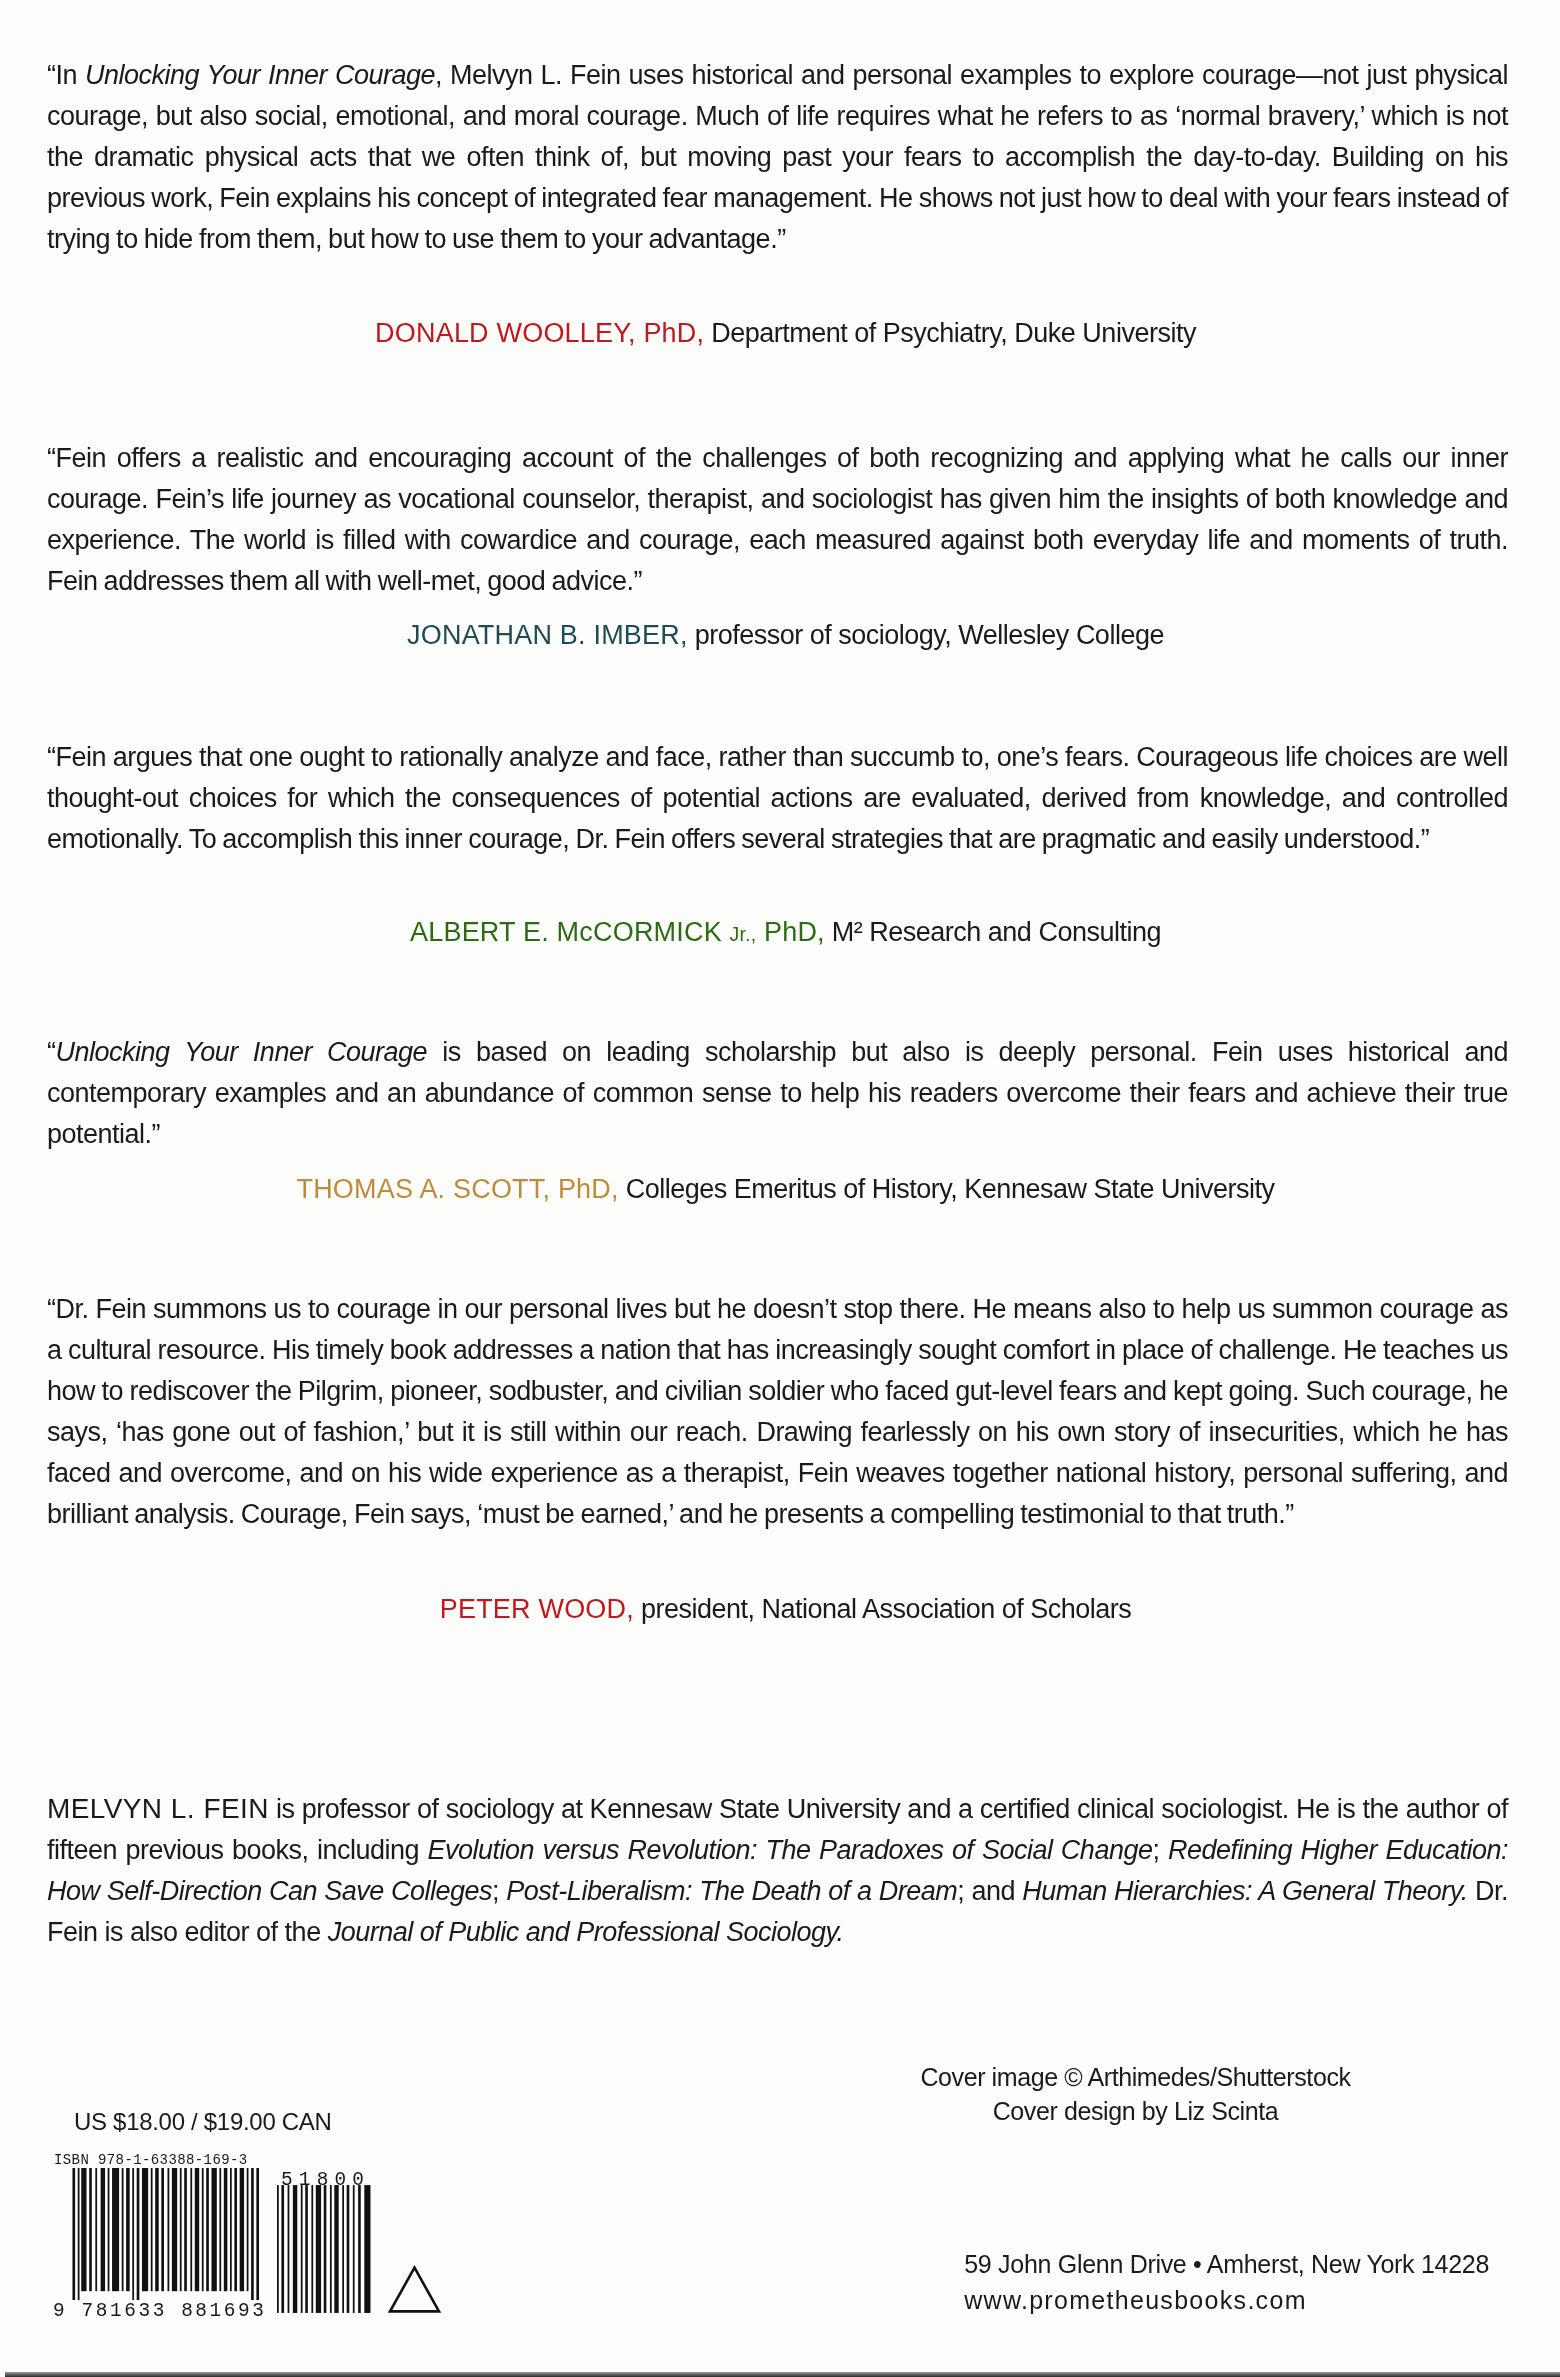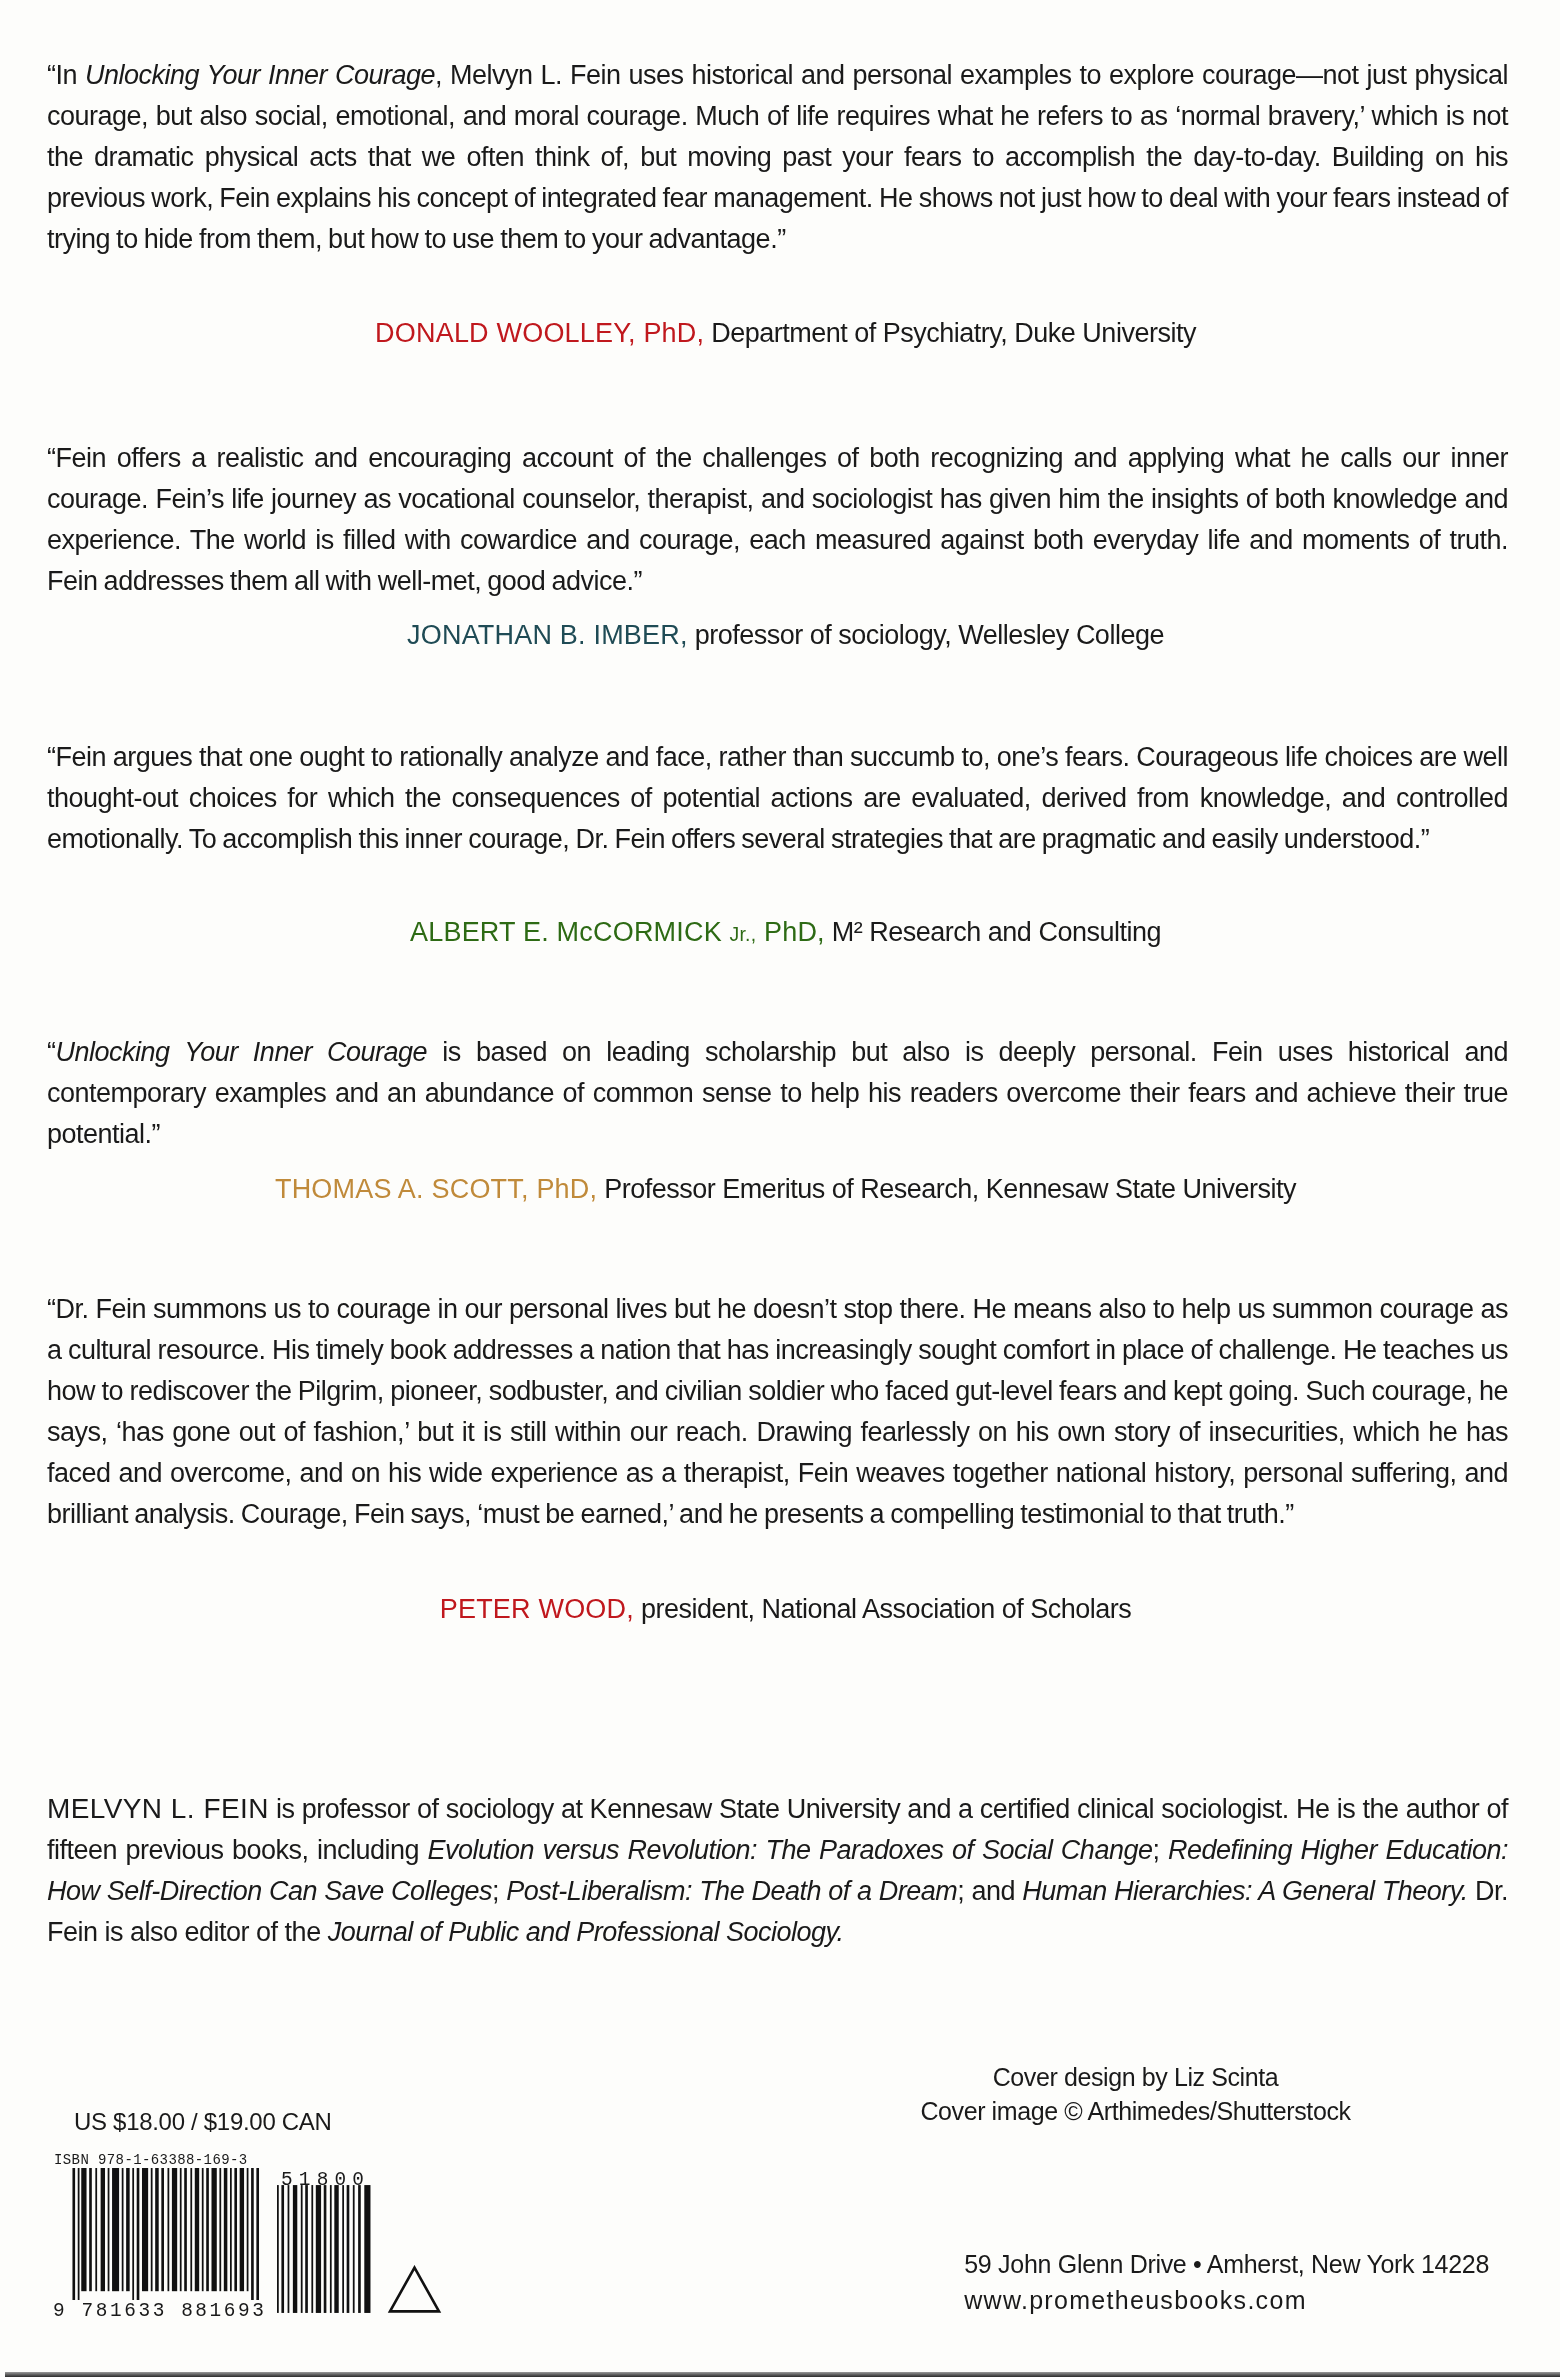--- a/index.html
+++ b/index.html
@@ -97,21 +97,21 @@
     <span>“Fein argues that one ought to rationally analyze and face, rather than succumb to, one’s fears. Courageous life choices are well thought-out choices for which the consequences of potential actions are evaluated, derived from knowledge, and controlled emotionally. To accomplish this inner courage, Dr. Fein offers several strategies that are pragmatic and easily understood.”</span>
   </div>
   <div class="attr" style="top:915px">
     <span class="name" style="color:#2d6a14">ALBERT E. McCORMICK </span><span class="name sc" style="color:#2d6a14">Jr.,</span><span class="name" style="color:#2d6a14"> PhD,</span><span> M² Research and Consulting</span>
   </div>
 
   <div class="blurb" style="top:1032px">
     <span>“</span><i>Unlocking Your Inner Courage</i><span> is based on leading scholarship but also is deeply personal. Fein uses historical and contemporary examples and an abundance of common sense to help his readers overcome their fears and achieve their true potential.”</span>
   </div>
   <div class="attr" style="top:1172px">
-    <span class="name" style="color:#c08a3a">THOMAS A. SCOTT, </span><span class="name" style="color:#c08a3a">PhD,</span><span> Professor Emeritus of Research, Kennesaw State University</span>
+    <span class="name" style="color:#c08a3a">THOMAS A. SCOTT, </span><span class="name" style="color:#c08a3a">PhD,</span><span> Colleges Emeritus of History, Kennesaw State University</span>
   </div>
 
   <div class="blurb" style="top:1289px">
     <span>“Dr. Fein summons us to courage in our personal lives but he doesn’t stop there. He means also to help us summon courage as a cultural resource. His timely book addresses a nation that has increasingly sought comfort in place of challenge. He teaches us how to rediscover the Pilgrim, pioneer, sodbuster, and civilian soldier who faced gut-level fears and kept going. Such courage, he says, ‘has gone out of fashion,’ but it is still within our reach. Drawing fearlessly on his own story of insecurities, which he has faced and overcome, and on his wide experience as a therapist, Fein weaves together national history, personal suffering, and brilliant analysis. Courage, Fein says, ‘must be earned,’ and he presents a compelling testimonial to that truth.”</span>
   </div>
   <div class="attr" style="top:1592px">
     <span class="name" style="color:#c0181d">PETER WOOD,</span><span> president, National Association of Scholars</span>
   </div>
 
   <div class="bio">
@@ -179,22 +179,22 @@
         <rect x="86" y="0" width="2" height="145"></rect>
       <rect x="92" y="0" width="3" height="145"></rect>
         <rect x="99" y="0" width="7" height="145"></rect>
     </g>
   </svg>
   <svg class="triangle" width="55" height="49" viewBox="0 0 62 56">
     <polygon points="31,3 59,53 3,53" fill="none" stroke="#111" stroke-width="3"></polygon>
   </svg>
 
   <div class="credits">
+    <div>Cover image © Arthimedes/Shutterstock</div>
     <div>Cover design by Liz Scinta</div>
-    <div>Cover image © Arthimedes/Shutterstock</div>
   </div>
 
   <div class="address">59 John Glenn Drive • Amherst, New York 14228</div>
   <div class="website">www.prometheusbooks.com</div>
 
   <div class="bottom-edge"></div>
 </div>
 
 
 </body></html>

